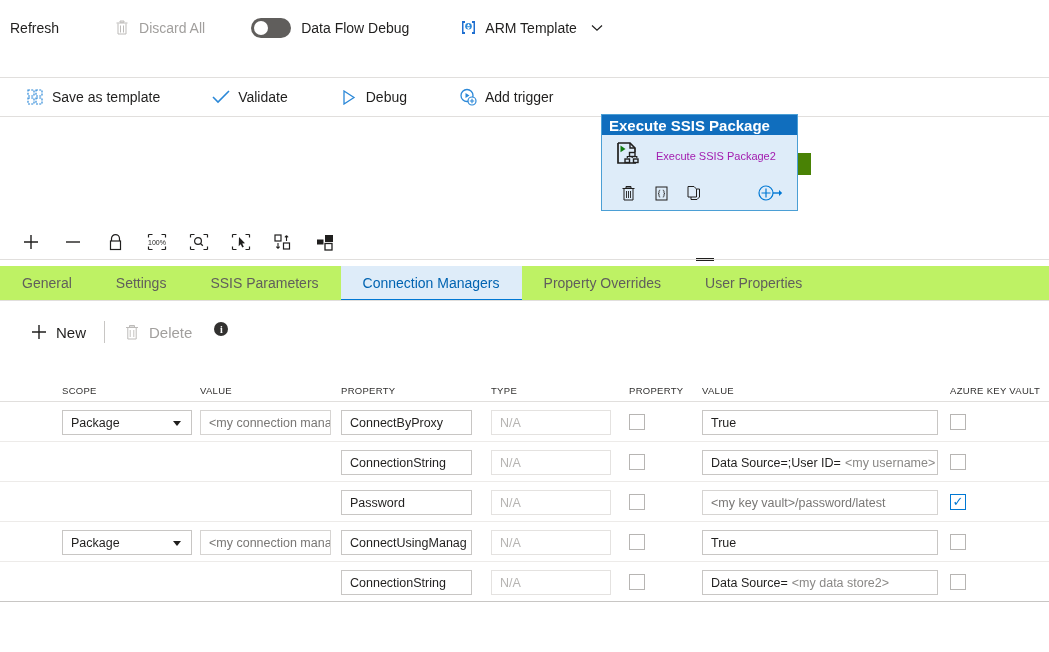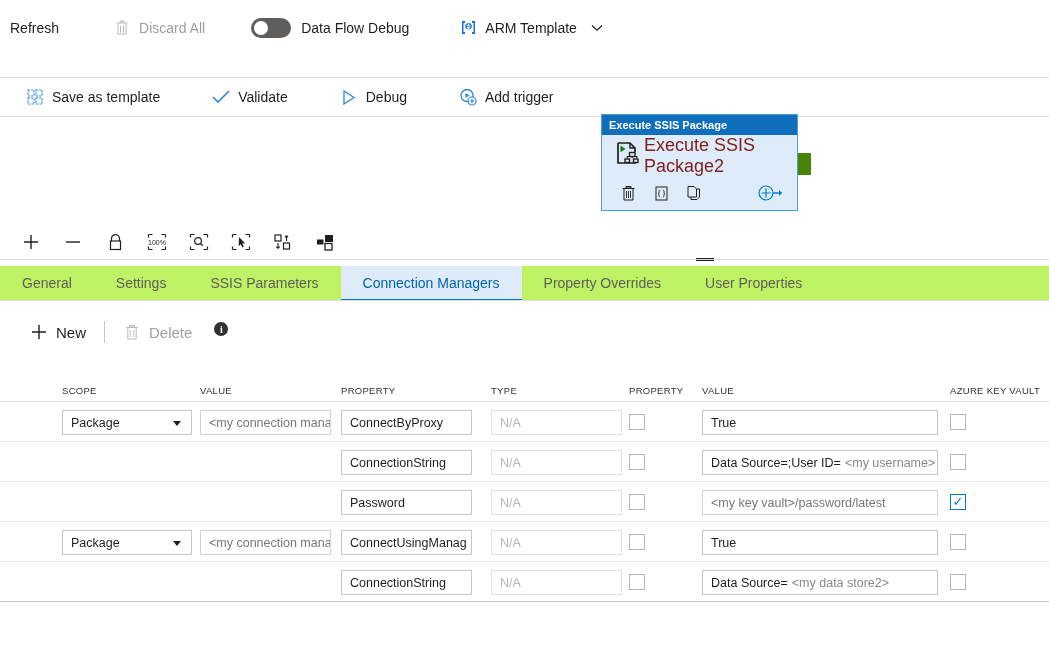--- a/index.html
+++ b/index.html
@@ -73,29 +73,29 @@
     background: #ffffff;
   }
   .node {
     position: absolute; left: 601px; top: -3px;
     width: 197px; height: 97px;
     background: #deecf9;
     border: 1px solid #4b9fd5;
   }
   .node-header {
     height: 20px; background: #0078a8;
-    color: #ffffff; font-size: 11px; font-weight: bold;
+    color: #ffffff; font-size: 15px; font-weight: bold;
     display: flex; align-items: center; padding-left: 7px;
     background: #106ebe;
   }
   .node-body {
     display: flex; align-items: center;
     height: 42px; padding-left: 12px;
   }
-  .node-title { font-size: 18px; color: #7f1d1d; }
+  .node-title { font-size: 11px; color: #a21caf; margin-left: 12px; }
   .node-actions {
     display: flex; align-items: center;
     padding: 0 12px; height: 32px;
   }
   .node-act {
     width: 28px; height: 24px;
     display: flex; align-items: center; justify-content: center;
     cursor: pointer; margin-right: 5px;
   }
   .node-act.right { margin-left: auto; margin-right: 0; }
@@ -244,21 +244,21 @@
   .col-scope  { left: 62px; }
   .col-name   { left: 200px; }
   .col-prop   { left: 341px; }
   .col-type   { left: 491px; }
   .col-sens   { left: 629px; }
   .col-val    { left: 702px; }
   .col-akv    { left: 950px; }
 
   .w-name  { width: 131px; }
   .w-prop  { width: 131px; }
-  .w-type  { width: 131px; }
+  .w-type  { width: 120px; }
   .w-val   { width: 236px; }
 </style>
 </head>
 <body>
 
 <div class="top-toolbar">
 
   <div class="tb-item" id="refresh-btn" style="margin-left:0px;">
     <span>Refresh</span>
   </div>

